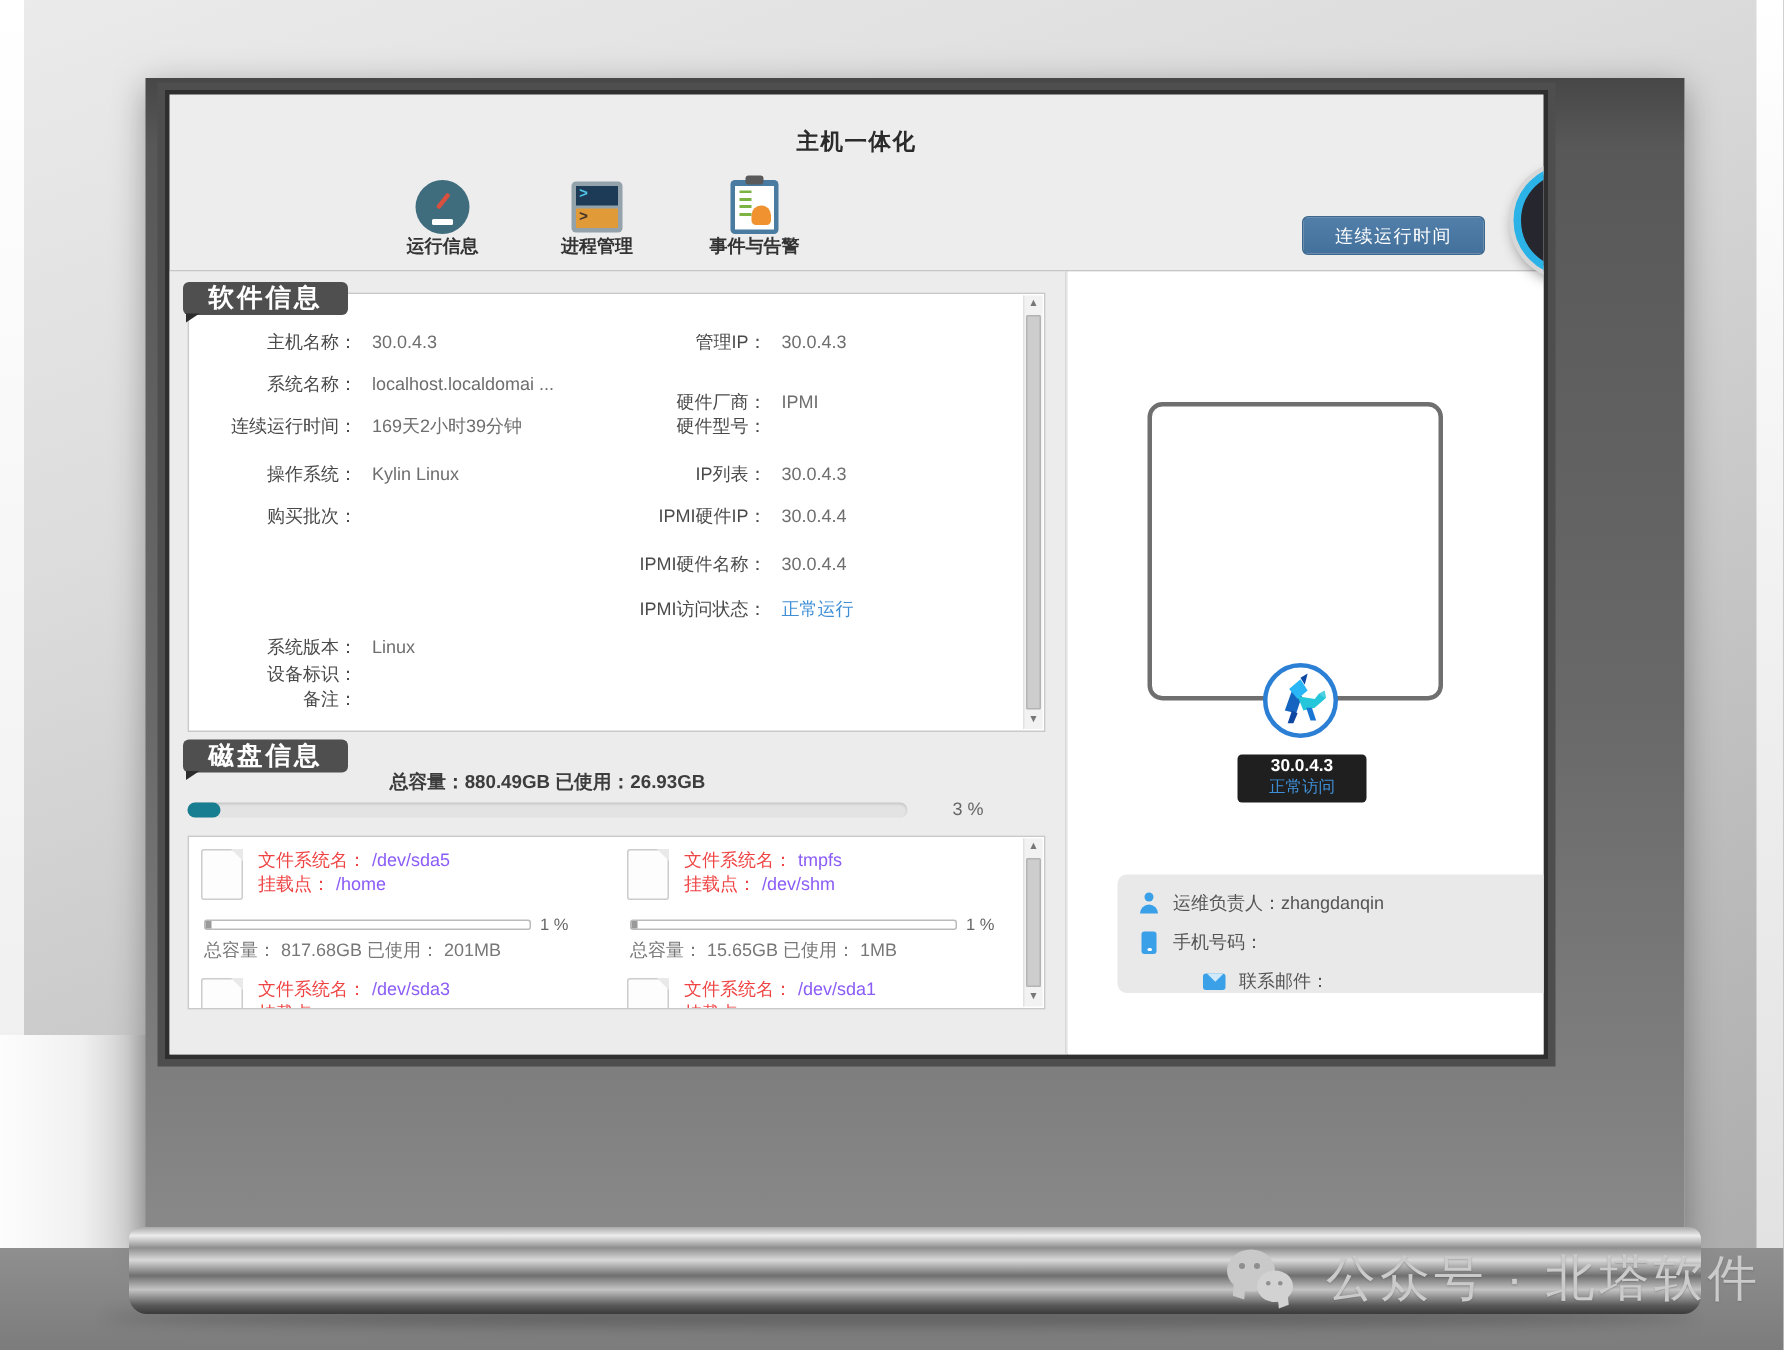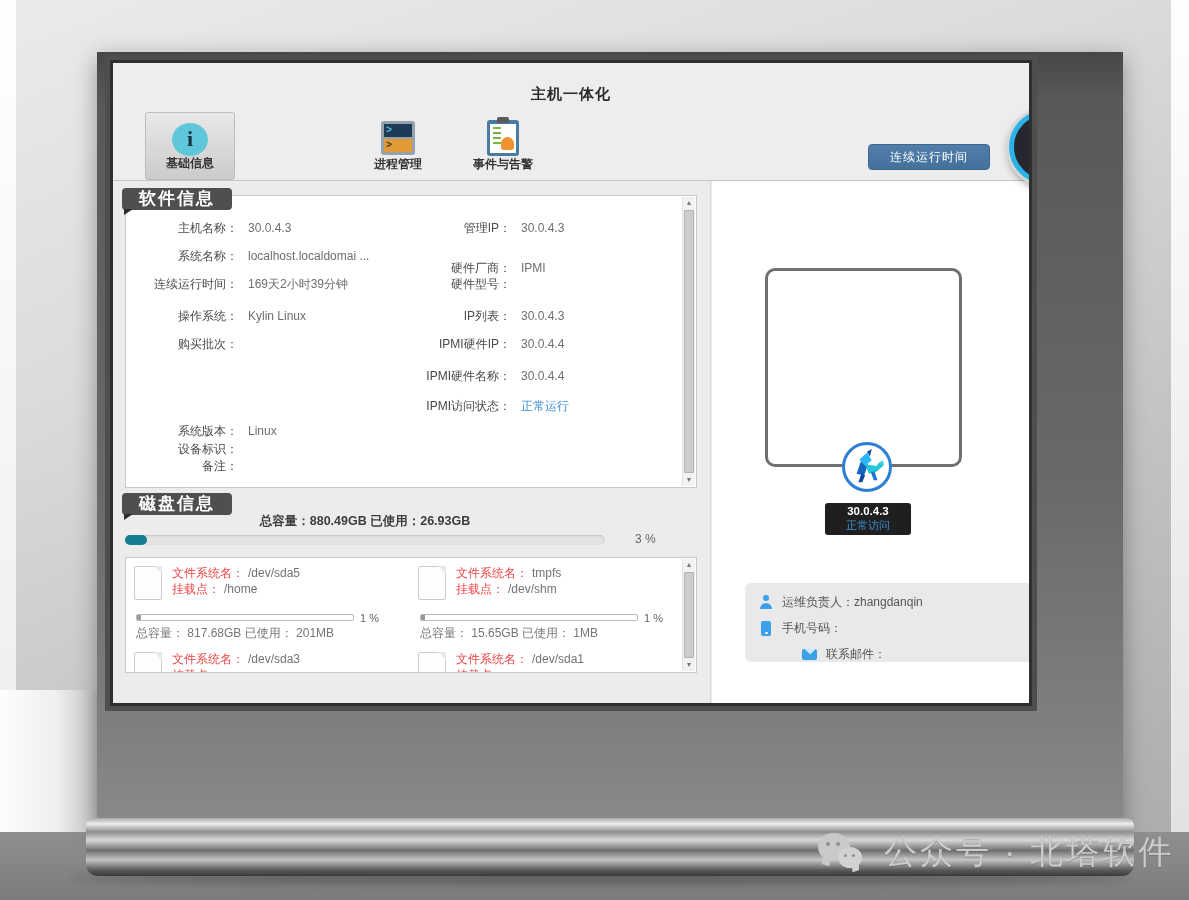--- a/index.html
+++ b/index.html
@@ -96,21 +96,21 @@
   .progress-fill{position:absolute;left:0;top:0;height:10px;width:22px;background:#177d91;border-radius:5px;}
   .progress-pct{position:absolute;left:522px;top:469px;font-size:12px;color:#666;}
   
   .disk-item{position:absolute;width:265px;height:84px;}
   .page-icon{position:absolute;left:0;top:2px;width:28px;height:34px;background:#fdfdfd;border:1px solid #ccc;border-radius:2px;}
   .page-icon::before{content:"";position:absolute;right:-1px;top:-1px;width:0;height:0;
     border-left:8px solid transparent;border-top:8px solid #e9e9e9;}
   .dlines{margin-left:38px;padding-top:1px;}
   .dline{font-size:12px;line-height:16px;white-space:nowrap;}
   .dlabel{color:#ef4444;font-weight:normal;}
-  .dval{color:#737373;margin-left:4px;}
+  .dval{color:#8b5cf6;margin-left:4px;}
   .dbar{position:absolute;left:2px;top:44px;white-space:nowrap;}
   .dbar-track{display:inline-block;vertical-align:middle;width:218px;height:7px;background:#fff;border:1px solid #bbb;border-radius:2px;position:relative;}
   .dbar-fill{position:absolute;left:0;top:0;height:5px;width:4px;background:#9a9a9a;}
   .dpct{display:inline-block;vertical-align:middle;margin-left:6px;font-size:11px;color:#666;}
   .dcap{position:absolute;left:2px;top:61px;font-size:12px;color:#777;white-space:nowrap;}
   
   .device-box{position:absolute;left:652px;top:205px;width:197px;height:199px;border:3px solid #6f6f6f;border-radius:10px;background:#fff;}
   .node-circle{position:absolute;left:729px;top:379px;width:50px;height:50px;border-radius:50%;background:#fff;
     border:3px solid #2b7fd4;display:flex;align-items:center;justify-content:center;cursor:pointer;z-index:3;}
   .node-tip{position:absolute;left:712px;top:440px;width:86px;height:32px;background:#1f1f1f;border-radius:3px;
@@ -149,25 +149,25 @@
   <div class="wall-strip-right"></div>
   <div class="floor"></div>
   <div class="base-shadow"></div>
 
   <div class="kiosk">
     <div class="screen">
 
       <div class="titlebar-title">主机一体化</div>
       <button class="close-btn">×</button>
 
-      <div class="tab active" style="left:32px;">
+      <div class="tab" style="left:137px;">
         <div class="tab-icon-wrap">
-            <span class="icon-info"></span>
-          </div>
-        <div class="tab-label">基础信息</div>
+            <span class="icon-gauge"></span>
+          </div>
+        <div class="tab-label">运行信息</div>
       </div>
       <div class="tab" style="left:240px;">
         <div class="tab-icon-wrap">
           <span class="icon-proc">
             <span class="proc-top" style="display:block;"></span>
               <span class="proc-bot" style="display:block;"></span>
           </span>
         </div>
         <div class="tab-label">进程管理</div>
       </div>

